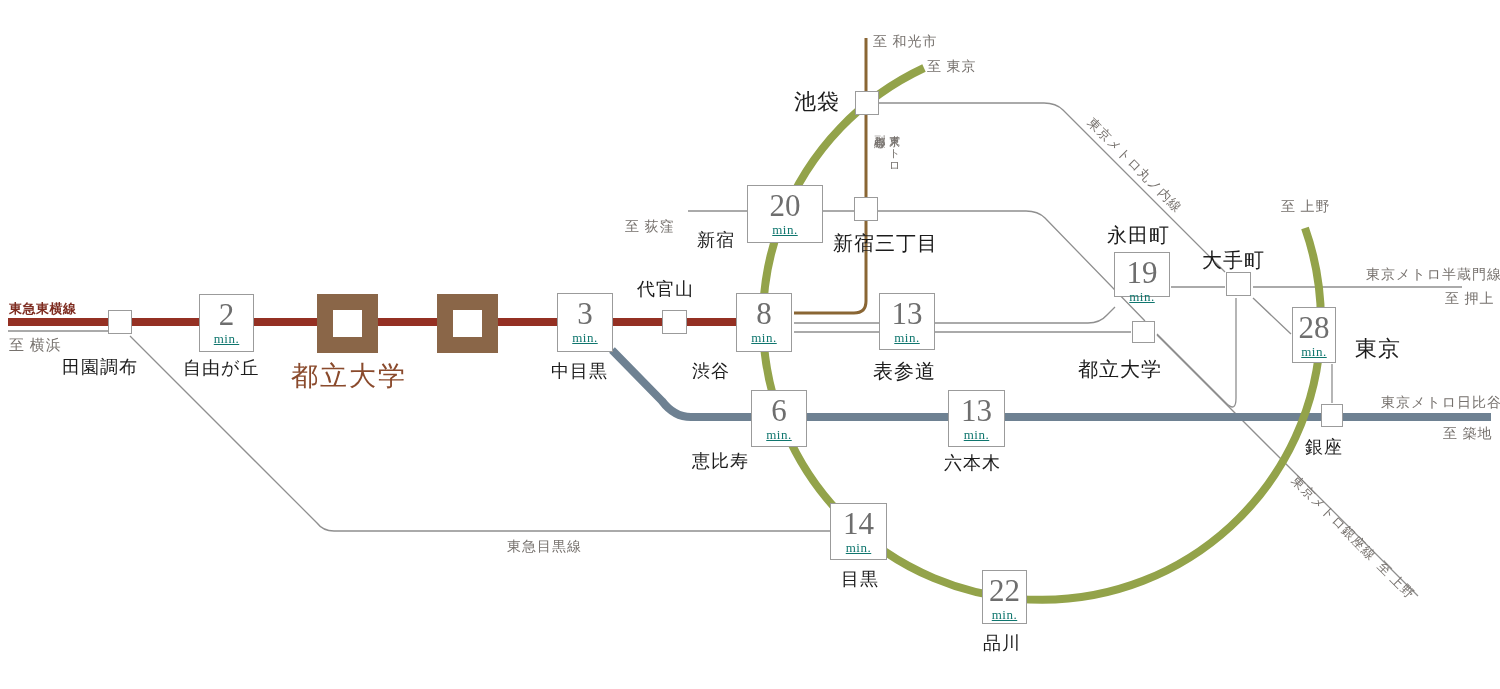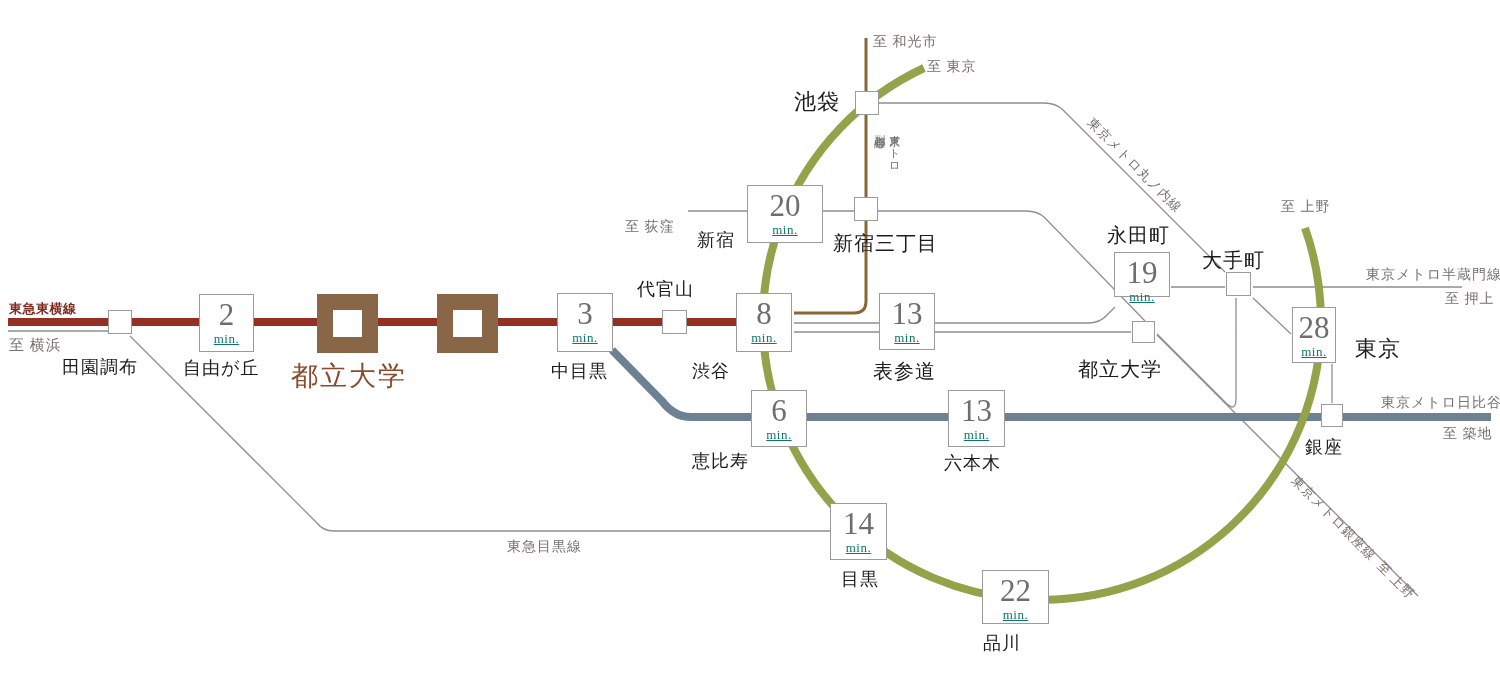--- a/index.html
+++ b/index.html
@@ -89,21 +89,21 @@
     <span class="unit">min.</span>
   </div>
   <div class="box" style="left:1292px;top:307px;width:44px;height:56px">
     <span class="num">28</span>
     <span class="unit">min.</span>
   </div>
   <div class="box" style="left:830px;top:503px;width:57px;height:57px">
     <span class="num">14</span>
     <span class="unit">min.</span>
   </div>
-  <div class="box" style="left:982px;top:570px;width:67px;height:54px">
+  <div class="box" style="left:982px;top:570px;width:45px;height:54px">
     <span class="num">22</span>
     <span class="unit">min.</span>
   </div>
 
   <div class="st" style="left:62px;top:355px">田園調布</div>
   <div class="st" style="left:183px;top:356px">自由が丘</div>
   <div class="uni" style="left:291px;top:358px">都立大学</div>
   <div class="st" style="left:551px;top:359px">中目黒</div>
   <div class="st" style="left:637px;top:277px">代官山</div>
   <div class="st" style="left:692px;top:359px">渋谷</div>

